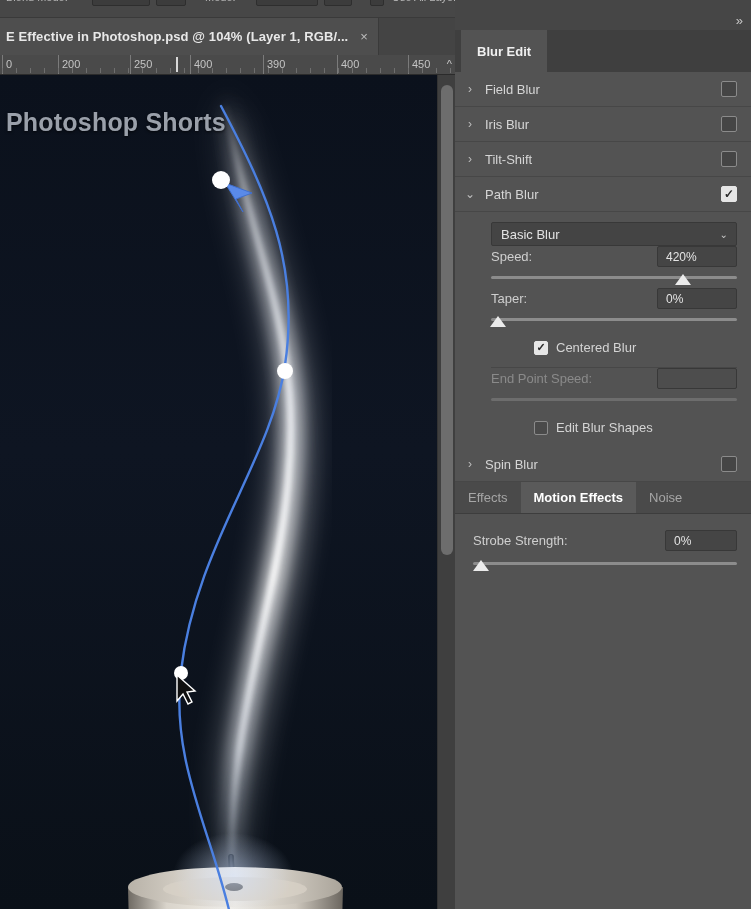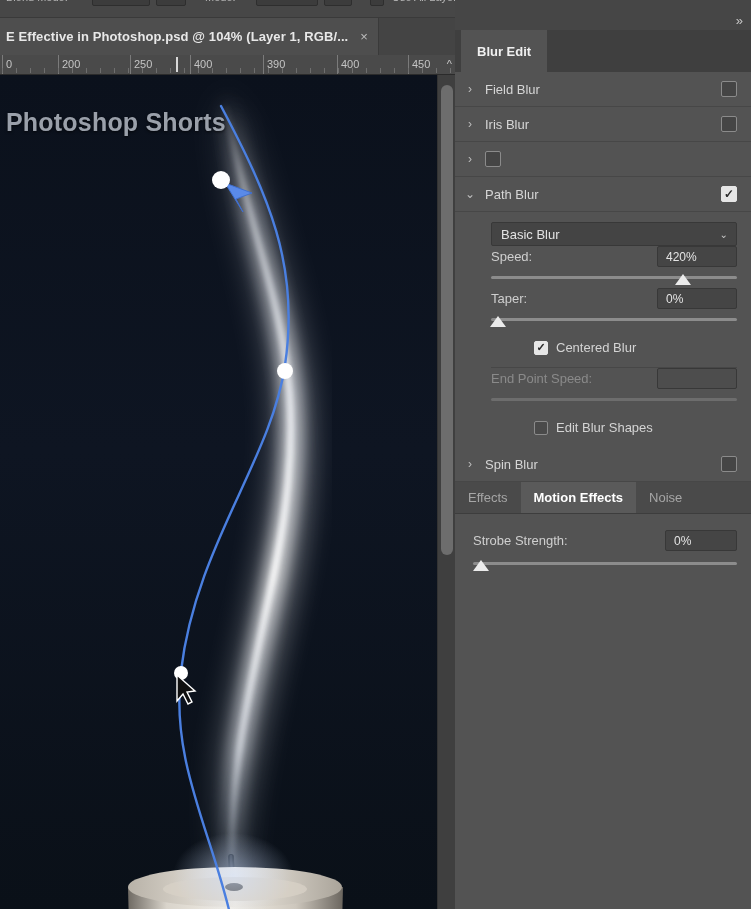--- a/index.html
+++ b/index.html
@@ -422,20 +422,21 @@
             <span class="title">Field Blur</span>
             <span class="cbox"></span>
           </div>
           <div class="blur-row">
             <span class="arrow">›</span>
             <span class="title">Iris Blur</span>
             <span class="cbox"></span>
           </div>
           <div class="blur-row">
             <span class="arrow">›</span>
+            <span class="title">Tilt-Shift</span>
             <span class="cbox"></span>
           </div>
           <div class="blur-row">
             <span class="arrow">⌄</span>
             <span class="title">Path Blur</span>
             <span class="cbox on"></span>
           </div>
         </div>
 
       <div class="pb-detail">

